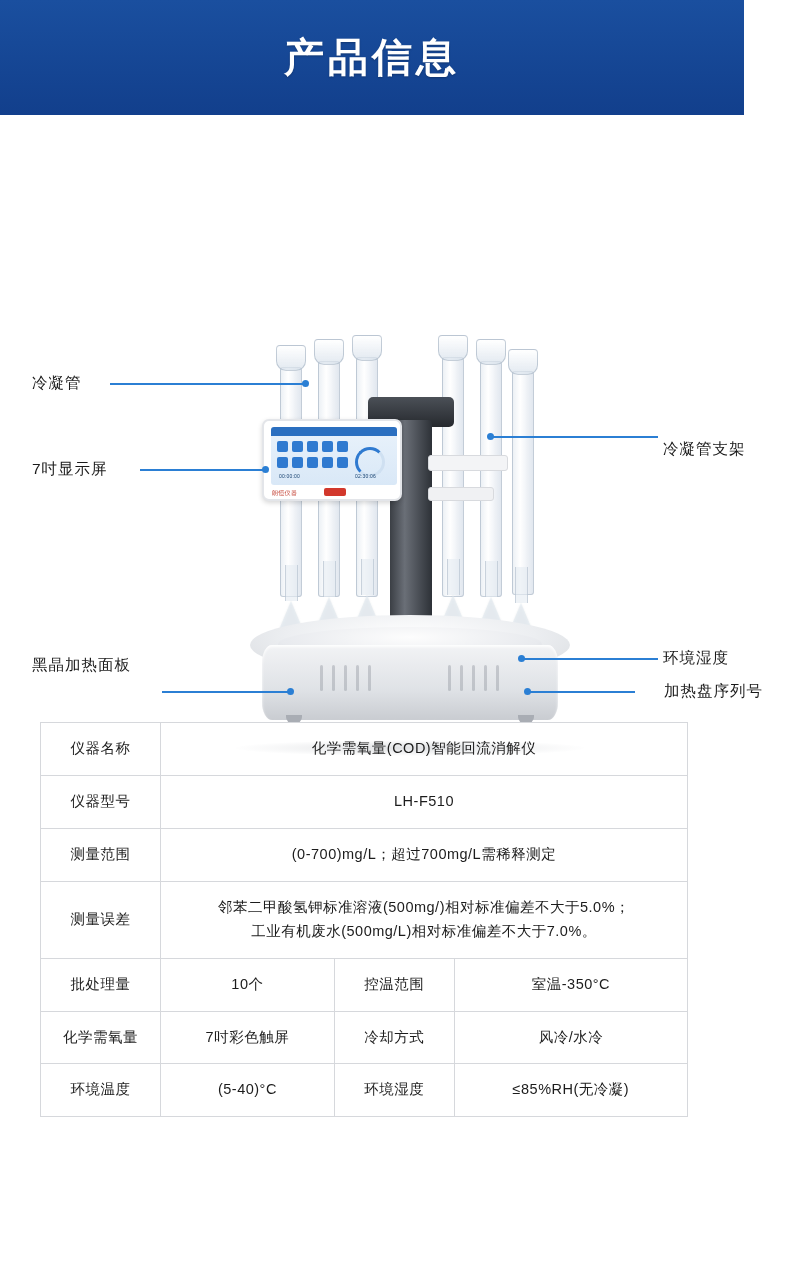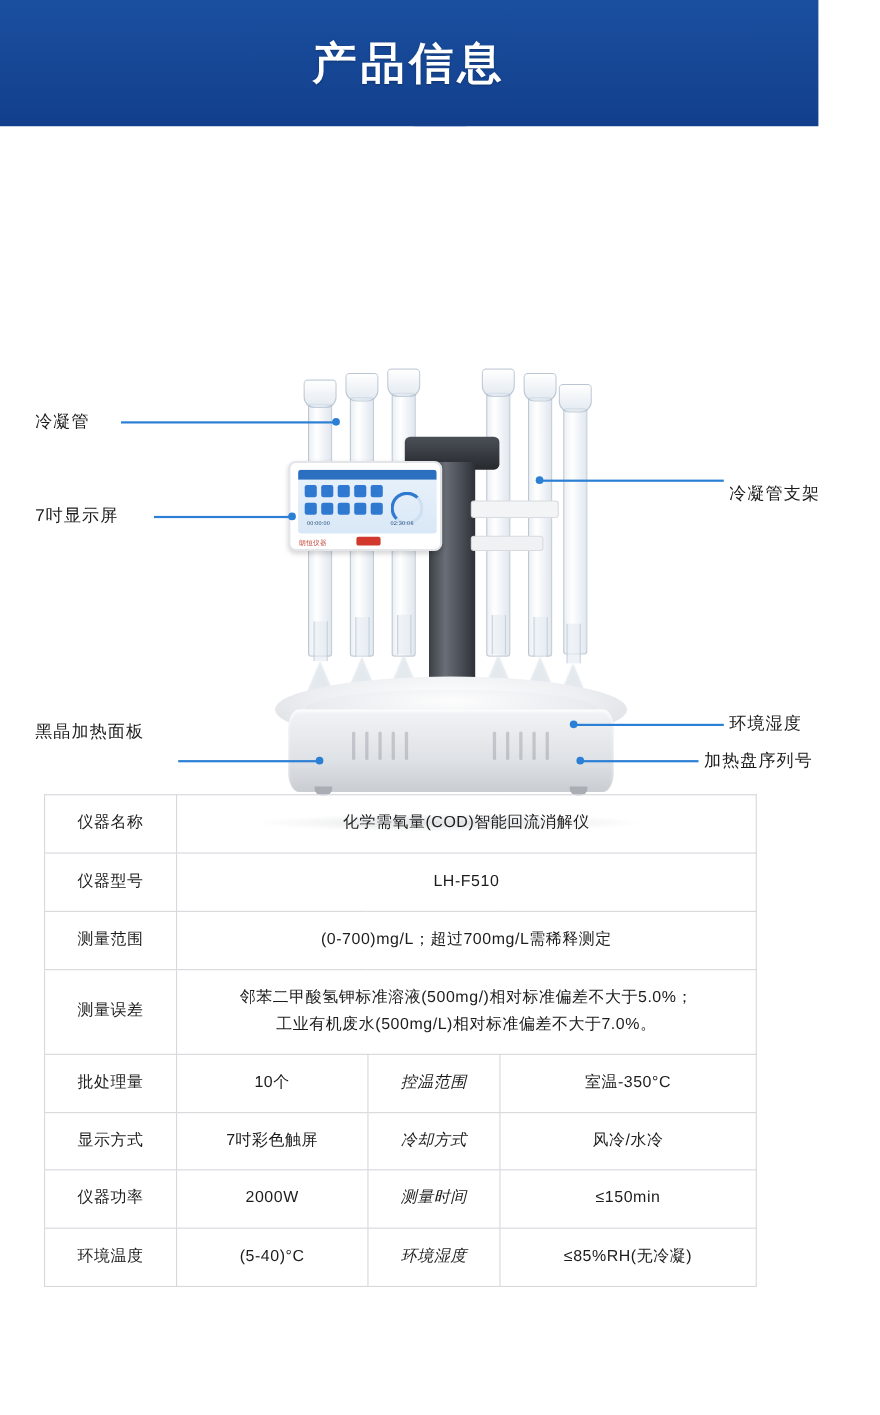--- a/index.html
+++ b/index.html
@@ -303,21 +303,21 @@
   }
   table.spec td {
     border: 1px solid #d6d8dc;
     text-align: center;
     vertical-align: middle;
     padding: 14px 6px;
     line-height: 1.65;
     letter-spacing: 0.5px;
   }
   td.label { width: 120px; }
-  td.label2 { width: 120px; font-style: italic; }
+  td.label2 { width: 120px; }
 </style>
 </head>
 <body>
 
 <div class="page">
 
   <div class="banner">
     <div class="banner-title">产品信息</div>
   </div>
   <div class="banner-notch"></div>
@@ -426,21 +426,21 @@
     <div class="dot" style="left:287px; top:573px;"></div>
 
     <div class="callout" style="left:663px; top:324px;">冷凝管支架</div>
     <div class="lead" style="left:490px; top:321px; width:168px;"></div>
     <div class="dot" style="left:487px; top:318px;"></div>
 
     <div class="callout" style="left:663px; top:533px;">环境湿度</div>
     <div class="lead" style="left:522px; top:543px; width:136px;"></div>
     <div class="dot" style="left:518px; top:540px;"></div>
 
-    <div class="callout" style="left:640px; top:566px;">加热盘序列号</div>
+    <div class="callout" style="left:664px; top:566px;">加热盘序列号</div>
     <div class="lead" style="left:530px; top:576px; width:105px;"></div>
     <div class="dot" style="left:524px; top:573px;"></div>
   </div>
 
   <div class="spec-wrap">
     <table class="spec">
       <tbody>
 
         <tr>
           <td class="label">仪器名称</td>
@@ -464,33 +464,27 @@
         </tr>
 
         <tr>
           <td class="label">批处理量</td>
           <td>10个</td>
           <td class="label2">控温范围</td>
           <td>室温-350°C</td>
         </tr>
 
         <tr>
-          <td class="label">显示方式</td>
+          <td class="label">化学需氧量</td>
           <td>7吋彩色触屏</td>
           <td class="label2">冷却方式</td>
           <td>风冷/水冷</td>
         </tr>
 
 
-        <tr>
-          <td class="label">仪器功率</td>
-          <td>2000W</td>
-          <td class="label2">测量时间</td>
-          <td>≤150min</td>
-        </tr>
 
 
         <tr>
           <td class="label">环境温度</td>
           <td>(5-40)°C</td>
           <td class="label2">环境湿度</td>
           <td>≤85%RH(无冷凝)</td>
         </tr>
 
       </tbody>

